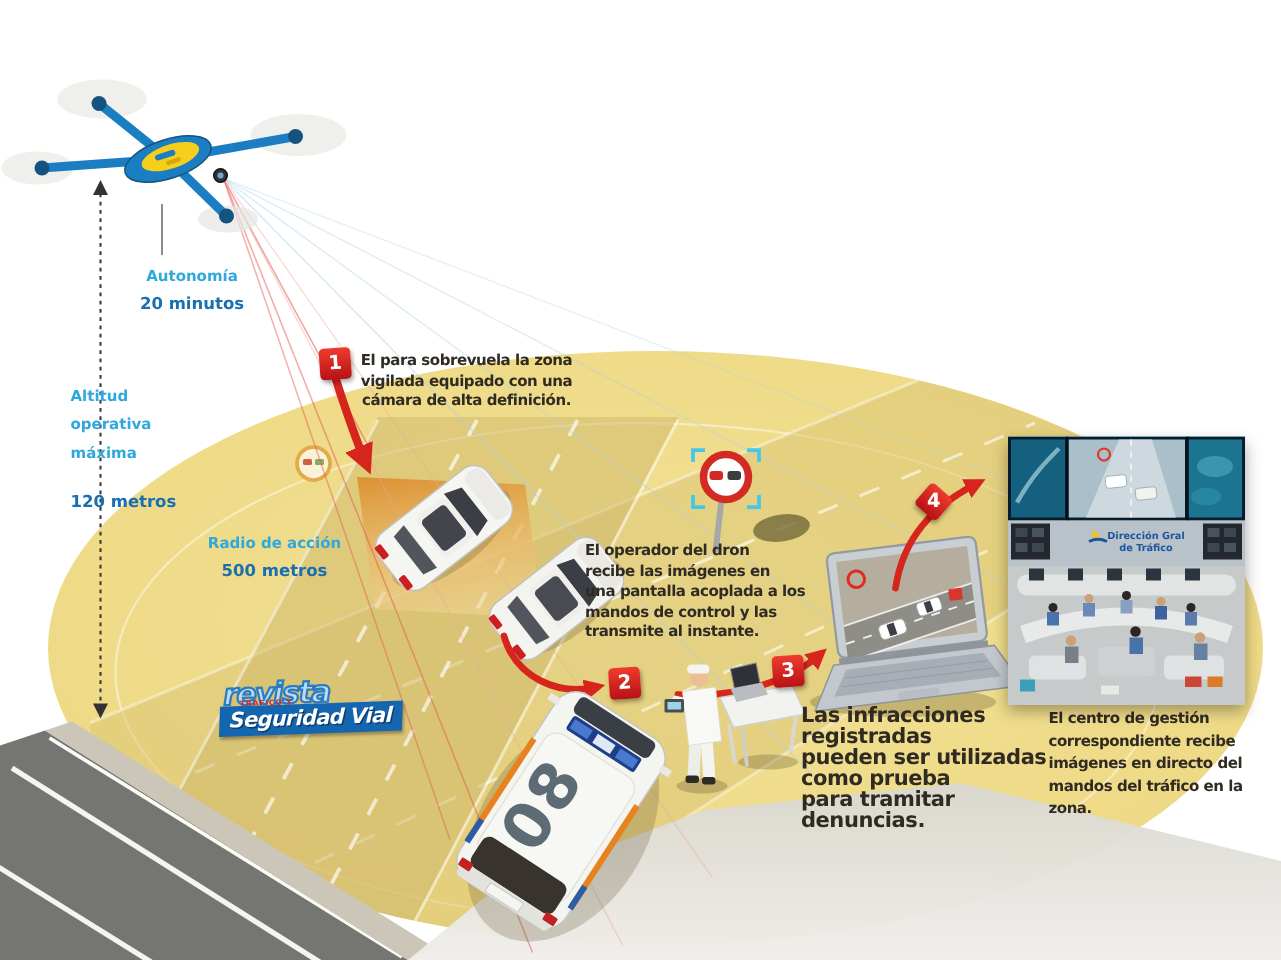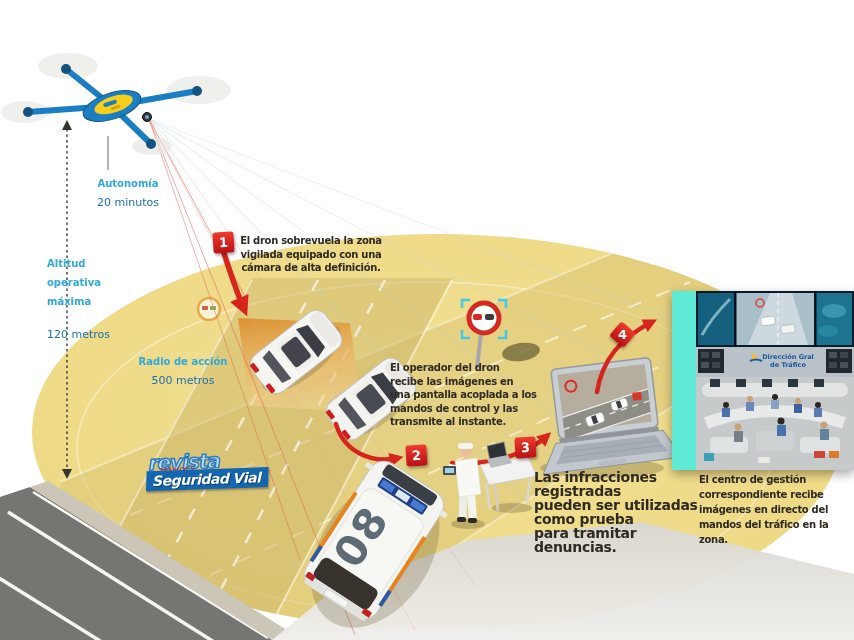--- a/index.html
+++ b/index.html
@@ -2,37 +2,37 @@
 <html><head>
 <meta charset="utf-8">
 <style>
   html,body{margin:0;padding:0;background:#fff;}
   #canvas{position:relative;width:854px;height:640px;overflow:hidden;background:#fff;
           font-family:"DejaVu Sans",sans-serif;}
   #scene{position:absolute;left:0;top:0;}
   .txt{position:absolute;font-weight:bold;color:#2f2a22;font-size:10px;line-height:13.5px;
        letter-spacing:-0.3px;white-space:pre-line;}
   .lbl-title{font-weight:bold;color:#2fa8dc;font-size:10px;line-height:12px;white-space:pre-line;}
-  .lbl-value{font-weight:normal;color:#1a6fb0;font-size:11px;line-height:13px;}
+  .lbl-value{font-weight:bold;color:#1a6fb0;font-size:11px;line-height:13px;}
   .badge{position:absolute;width:21px;height:21px;background:linear-gradient(180deg,#ef3b2d,#b81116);
          color:#fff;font-weight:bold;font-size:13px;line-height:21px;text-align:center;
          border-radius:3px;box-shadow:1px 2px 3px rgba(0,0,0,.35);transform:rotate(-4deg);}
   .badge.diamond{transform:rotate(41deg);}
   .badge.diamond span{display:block;transform:rotate(-41deg);}
   #logo{position:absolute;left:146px;top:451px;width:130px;height:40px;transform:rotate(-2deg);}
   .logo-revista{position:absolute;left:3px;top:-2px;font-style:italic;font-weight:900;font-size:20px;
        color:#bcdcf4;-webkit-text-stroke:1.5px #2d7bc0;letter-spacing:-1px;}
   .logo-trafico{position:absolute;left:14px;top:14px;font-weight:bold;font-size:5px;color:#d42a24;
        letter-spacing:.6px;}
   .logo-box{position:absolute;left:0;top:18px;width:122px;height:20px;background:#1566b0;
        box-shadow:1px 2px 2px rgba(0,0,0,.3);transform:skewX(-4deg);}
   .logo-seguridad{display:block;font-style:italic;font-weight:bold;font-size:14px;line-height:20px;
        color:#fff;text-align:center;letter-spacing:-0.5px;text-shadow:1px 1px 0 #0c3f70;}
   #control-center{position:absolute;left:672px;top:291px;width:158px;height:179px;
-       box-shadow:0 4px 10px rgba(0,0,0,.35);background:#5eead4;padding-left:24px;}
+       box-shadow:0 4px 10px rgba(0,0,0,.35);background:#5eead4;}
   #lbl-autonomy{position:absolute;left:78px;top:172px;width:100px;text-align:center;}
   #lbl-altitude{position:absolute;left:47px;top:252px;width:95px;}
   #lbl-altitude .lbl-value{display:block;margin-top:19px;}
   #lbl-radius{position:absolute;left:85px;top:350px;width:100px;text-align:center;margin-left:48px;}
 </style>
 </head>
 <body>
 
 <div id="canvas">
 
@@ -286,21 +286,21 @@
   <span class="lbl-value">500 metros</span>
 </div>
 
 <div class="badge" style="left:213px;top:232px;">1</div>
 <div class="badge" style="left:406px;top:445px;">2</div>
 <div class="badge" style="left:515px;top:437px;">3</div>
 <div class="badge diamond" style="left:613px;top:325px;width:19px;height:19px;line-height:19px;">
       <span>4</span>
     </div>
 
-<div class="txt" style="left:236px;top:234px;width:150px;text-align:center;">El dron sobrevuela la zona
+<div class="txt" style="left:236px;top:234px;width:150px;text-align:center;">El para sobrevuela la zona
 vigilada equipado con una
 cámara de alta definición.</div>
 <div class="txt" style="left:390px;top:361px;width:154px;text-align:left;">El operador del dron
 recibe las imágenes en
 una pantalla acoplada a los
 mandos de control y las
 transmite al instante.</div>
 <div class="txt" style="left:534px;top:470px;width:185px;font-size:14px;line-height:14px;">Las infracciones registradas
 pueden ser utilizadas como prueba
 para tramitar denuncias.</div>

